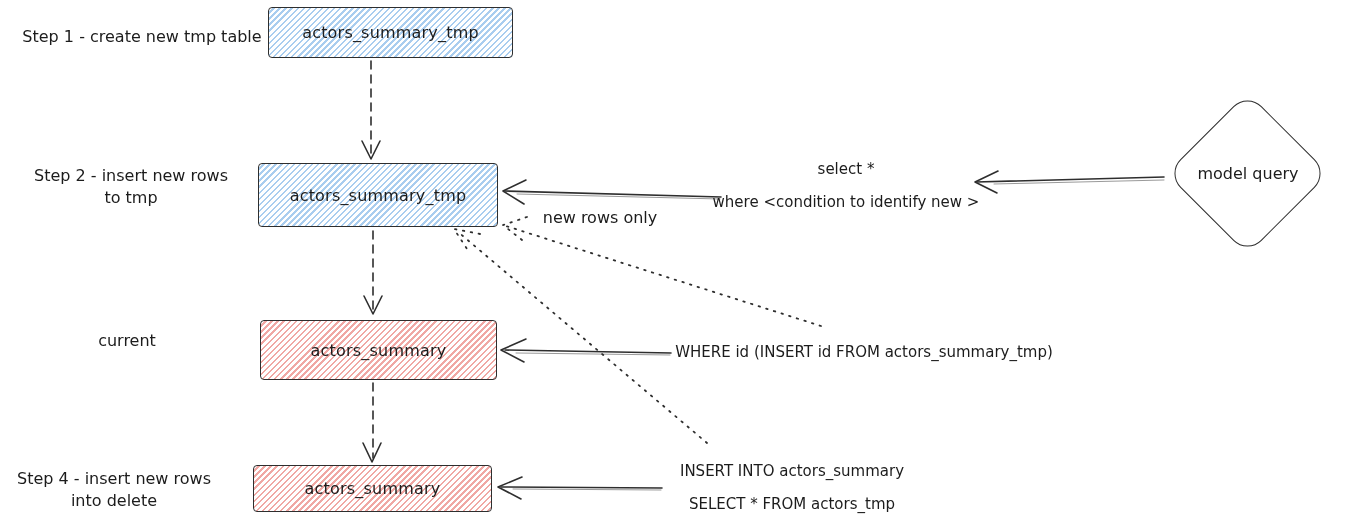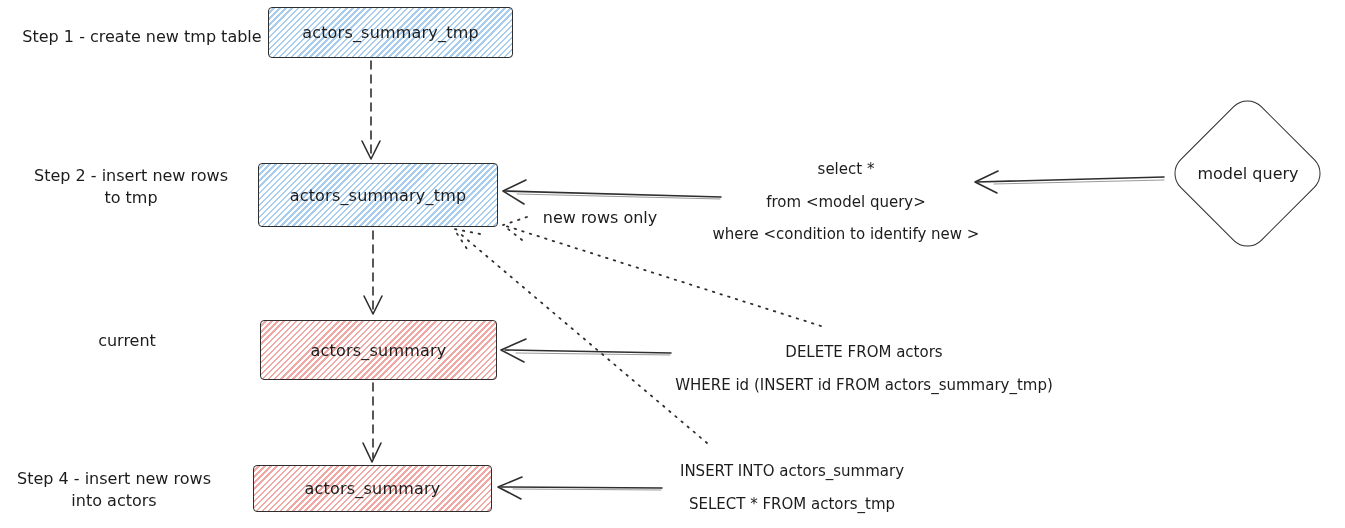--- a/index.html
+++ b/index.html
@@ -95,51 +95,49 @@
   </div>
   <div class="steplabel" style="left:6px;top:165px;width:250px;">
     <span>Step 2 - insert new rows</span>
     <span>to tmp</span>
   </div>
   <div class="steplabel" style="left:2px;top:330px;width:250px;">
     <span>current</span>
   </div>
   <div class="steplabel" style="left:0px;top:468px;width:228px;">
     <span>Step 4 - insert new rows</span>
-    <span>into actors</span>
+    <span>into delete</span>
   </div>
 
   <div class="node" style="left:268px;top:7px;width:245px;height:51px;">
     <span class="node-label">actors_summary_tmp</span>
   </div>
   <div class="node" style="left:258px;top:163px;width:240px;height:64px;">
     <span class="node-label">actors_summary_tmp</span>
   </div>
   <div class="node red" style="left:260px;top:320px;width:237px;height:60px;">
     <span class="node-label">actors_summary</span>
   </div>
   <div class="node red" style="left:253px;top:465px;width:239px;height:47px;">
     <span class="node-label">actors_summary</span>
   </div>
 
   <div class="diamond"></div>
   <div class="diamond-label">model query</div>
 
   <div class="annot sql" style="left:671px;top:147px;width:350px;">
     <span>select *</span>
-    <span>from &lt;model query&gt;</span>
     <span>where &lt;condition to identify new &gt;</span>
   </div>
 
   <div class="annot edge-label" style="left:530px;top:196px;width:140px;">
     <span>new rows only</span>
   </div>
 
   <div class="annot sql" style="left:664px;top:330px;width:400px;">
-    <span>DELETE FROM actors</span>
     <span>WHERE id (INSERT id FROM actors_summary_tmp)</span>
   </div>
 
   <div class="annot sql" style="left:662px;top:449px;width:260px;">
     <span>INSERT INTO actors_summary</span>
     <span>SELECT * FROM actors_tmp</span>
   </div>
 
 </div>
 

